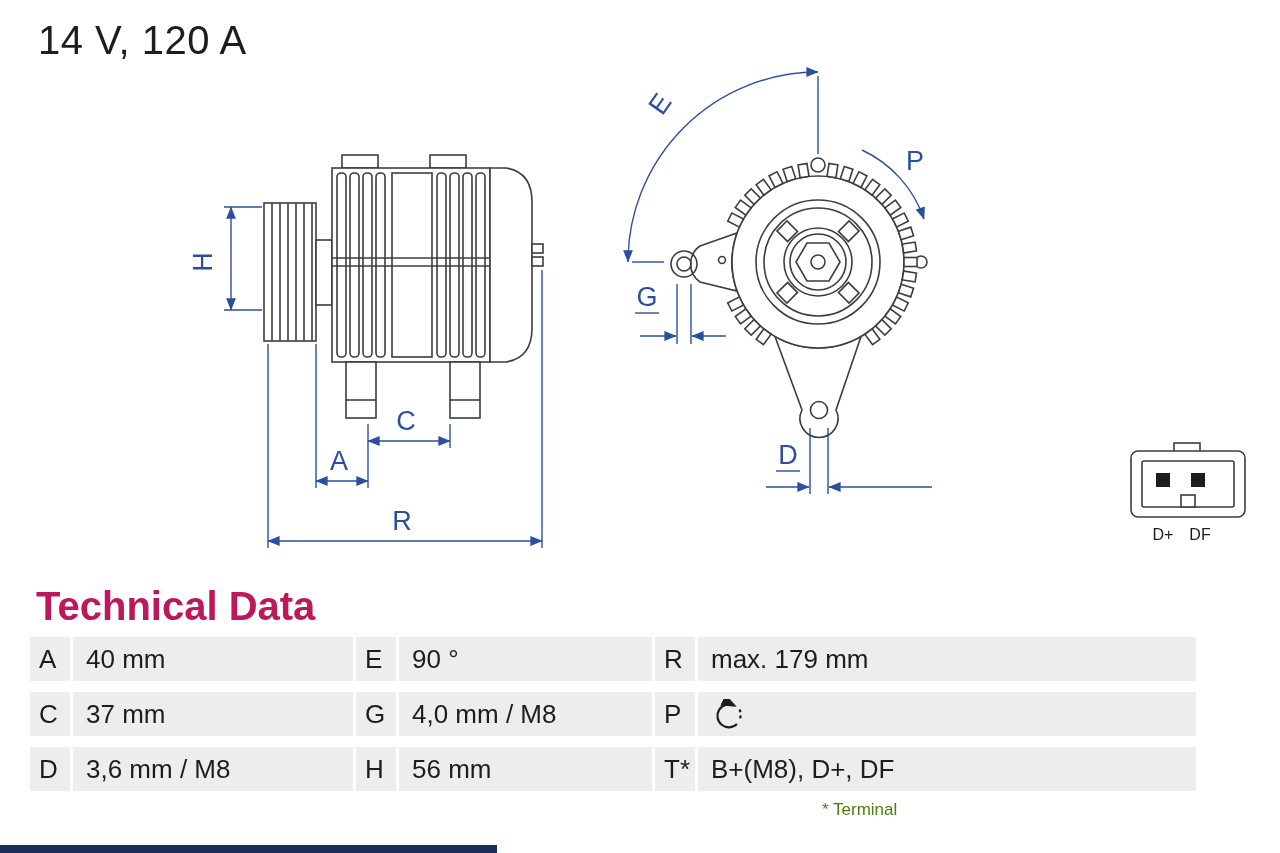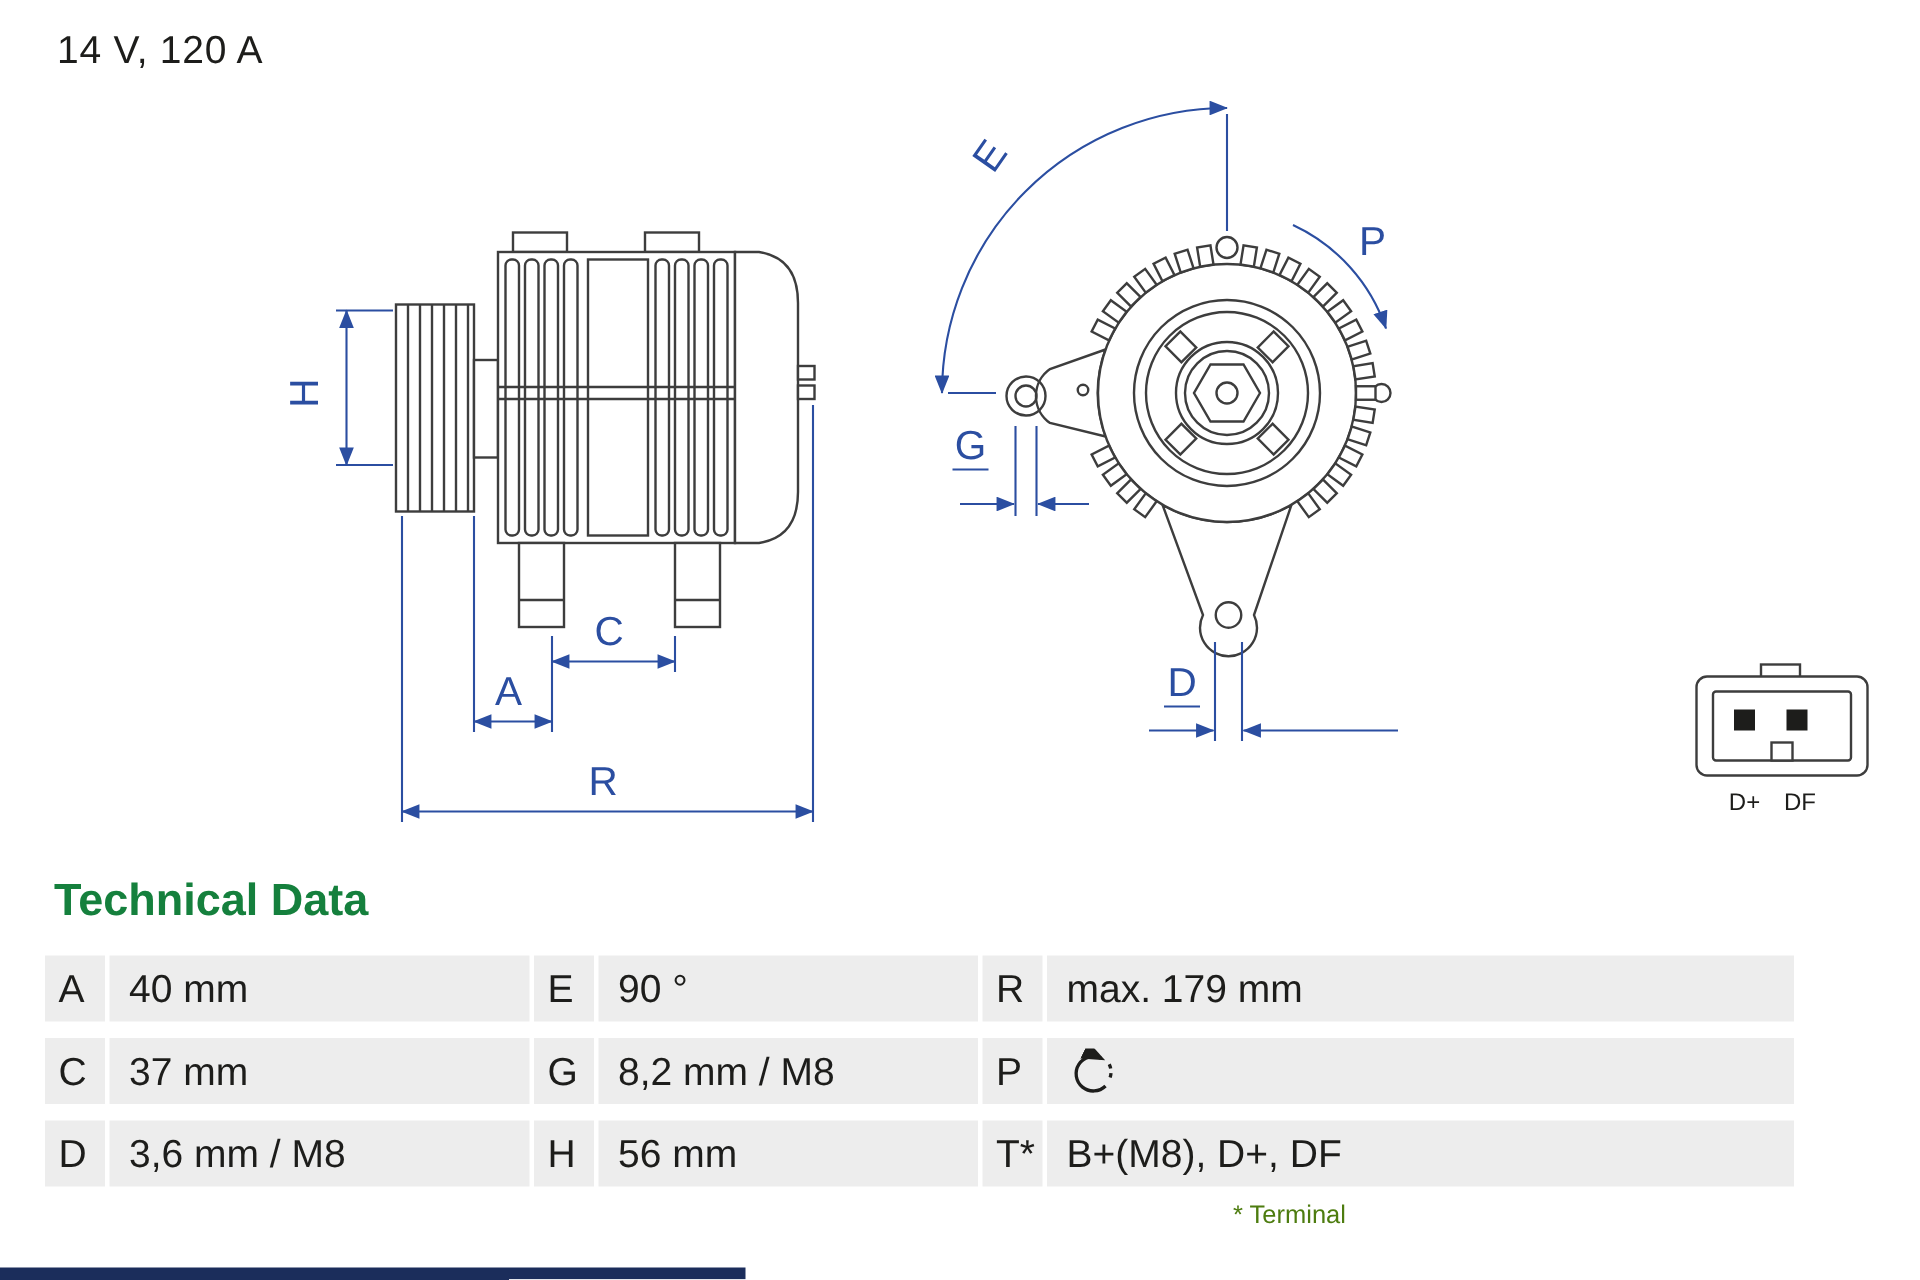--- a/index.html
+++ b/index.html
@@ -1,31 +1,31 @@
 <!DOCTYPE html>
 <html><head>
 <meta charset="utf-8">
 <style>
   * { margin:0; padding:0; box-sizing:border-box; }
   html,body { background:#fff; }
   body { font-family:"Liberation Sans", sans-serif; color:#1d1d1b; }
   .page { position:relative; width:1280px; height:853px; background:#fff; overflow:hidden; }
 
-  .main-title { position:absolute; left:38px; top:18px; font-size:26px; letter-spacing:.5px; color:#1d1d1b; }
+  .main-title { position:absolute; left:38px; top:18px; font-size:40px; letter-spacing:.5px; color:#1d1d1b; }
 
   .svgwrap { position:absolute; left:0; top:0; }
 
   .draw     { fill:#fff; stroke:#3d3d3d; stroke-width:1.6; }
   .drawline { fill:none; stroke:#3d3d3d; stroke-width:1.6; }
   .dim      { fill:none; stroke:#2B4EA1; stroke-width:1.4; }
   .dimtext  { fill:#2B4EA1; font-size:27px; font-family:"Liberation Sans",sans-serif; }
   .conntext { fill:#1d1d1b; font-size:16px; font-family:"Liberation Sans",sans-serif; }
   .dark     { fill:#1d1d1b; stroke:none; }
 
-  .section-heading { position:absolute; left:36px; top:584px; font-size:30px; font-weight:bold; color:#15803d; }
+  .section-heading { position:absolute; left:36px; top:584px; font-size:40px; font-weight:bold; color:#be185d; }
 
   .tech-table { position:absolute; left:30px; top:637px; width:1220px; }
   .trow { display:flex; gap:3px; margin-bottom:11px; }
   .tgroup { display:flex; gap:3px; }
   .cell { background:#ededed; height:44px; line-height:44px; font-size:26px; color:#1d1d1b; white-space:nowrap; overflow:hidden; }
   .key { width:40px; padding-left:9px; flex:none; }
   .val { padding-left:13px; }
   .v1 { width:280px; } .v2 { width:253px; } .v3 { width:498px; }
   .icon-cell { display:flex; align-items:center; }
 
@@ -209,21 +209,21 @@
         <div class="cell val v3">max. 179 mm</div>
       </div>
     </div>
     <div class="trow">
       <div class="tgroup">
         <div class="cell key">C</div>
         <div class="cell val v1">37 mm</div>
       </div>
       <div class="tgroup">
         <div class="cell key">G</div>
-        <div class="cell val v2">8,2 mm / M8</div>
+        <div class="cell val v2">4,0 mm / M8</div>
       </div>
       <div class="tgroup">
         <div class="cell key">P</div>
         <div class="cell val v3 icon-cell">
           <svg width="34" height="30" viewBox="0 0 34 30">
             <defs>
               <marker id="icoarr" viewBox="0 0 10 8" refX="8" refY="4" markerWidth="7" markerHeight="6" orient="auto">
                 <path d="M0,0 L10,4 L0,8 Z" fill="#1d1d1b"></path>
               </marker>
             </defs>

